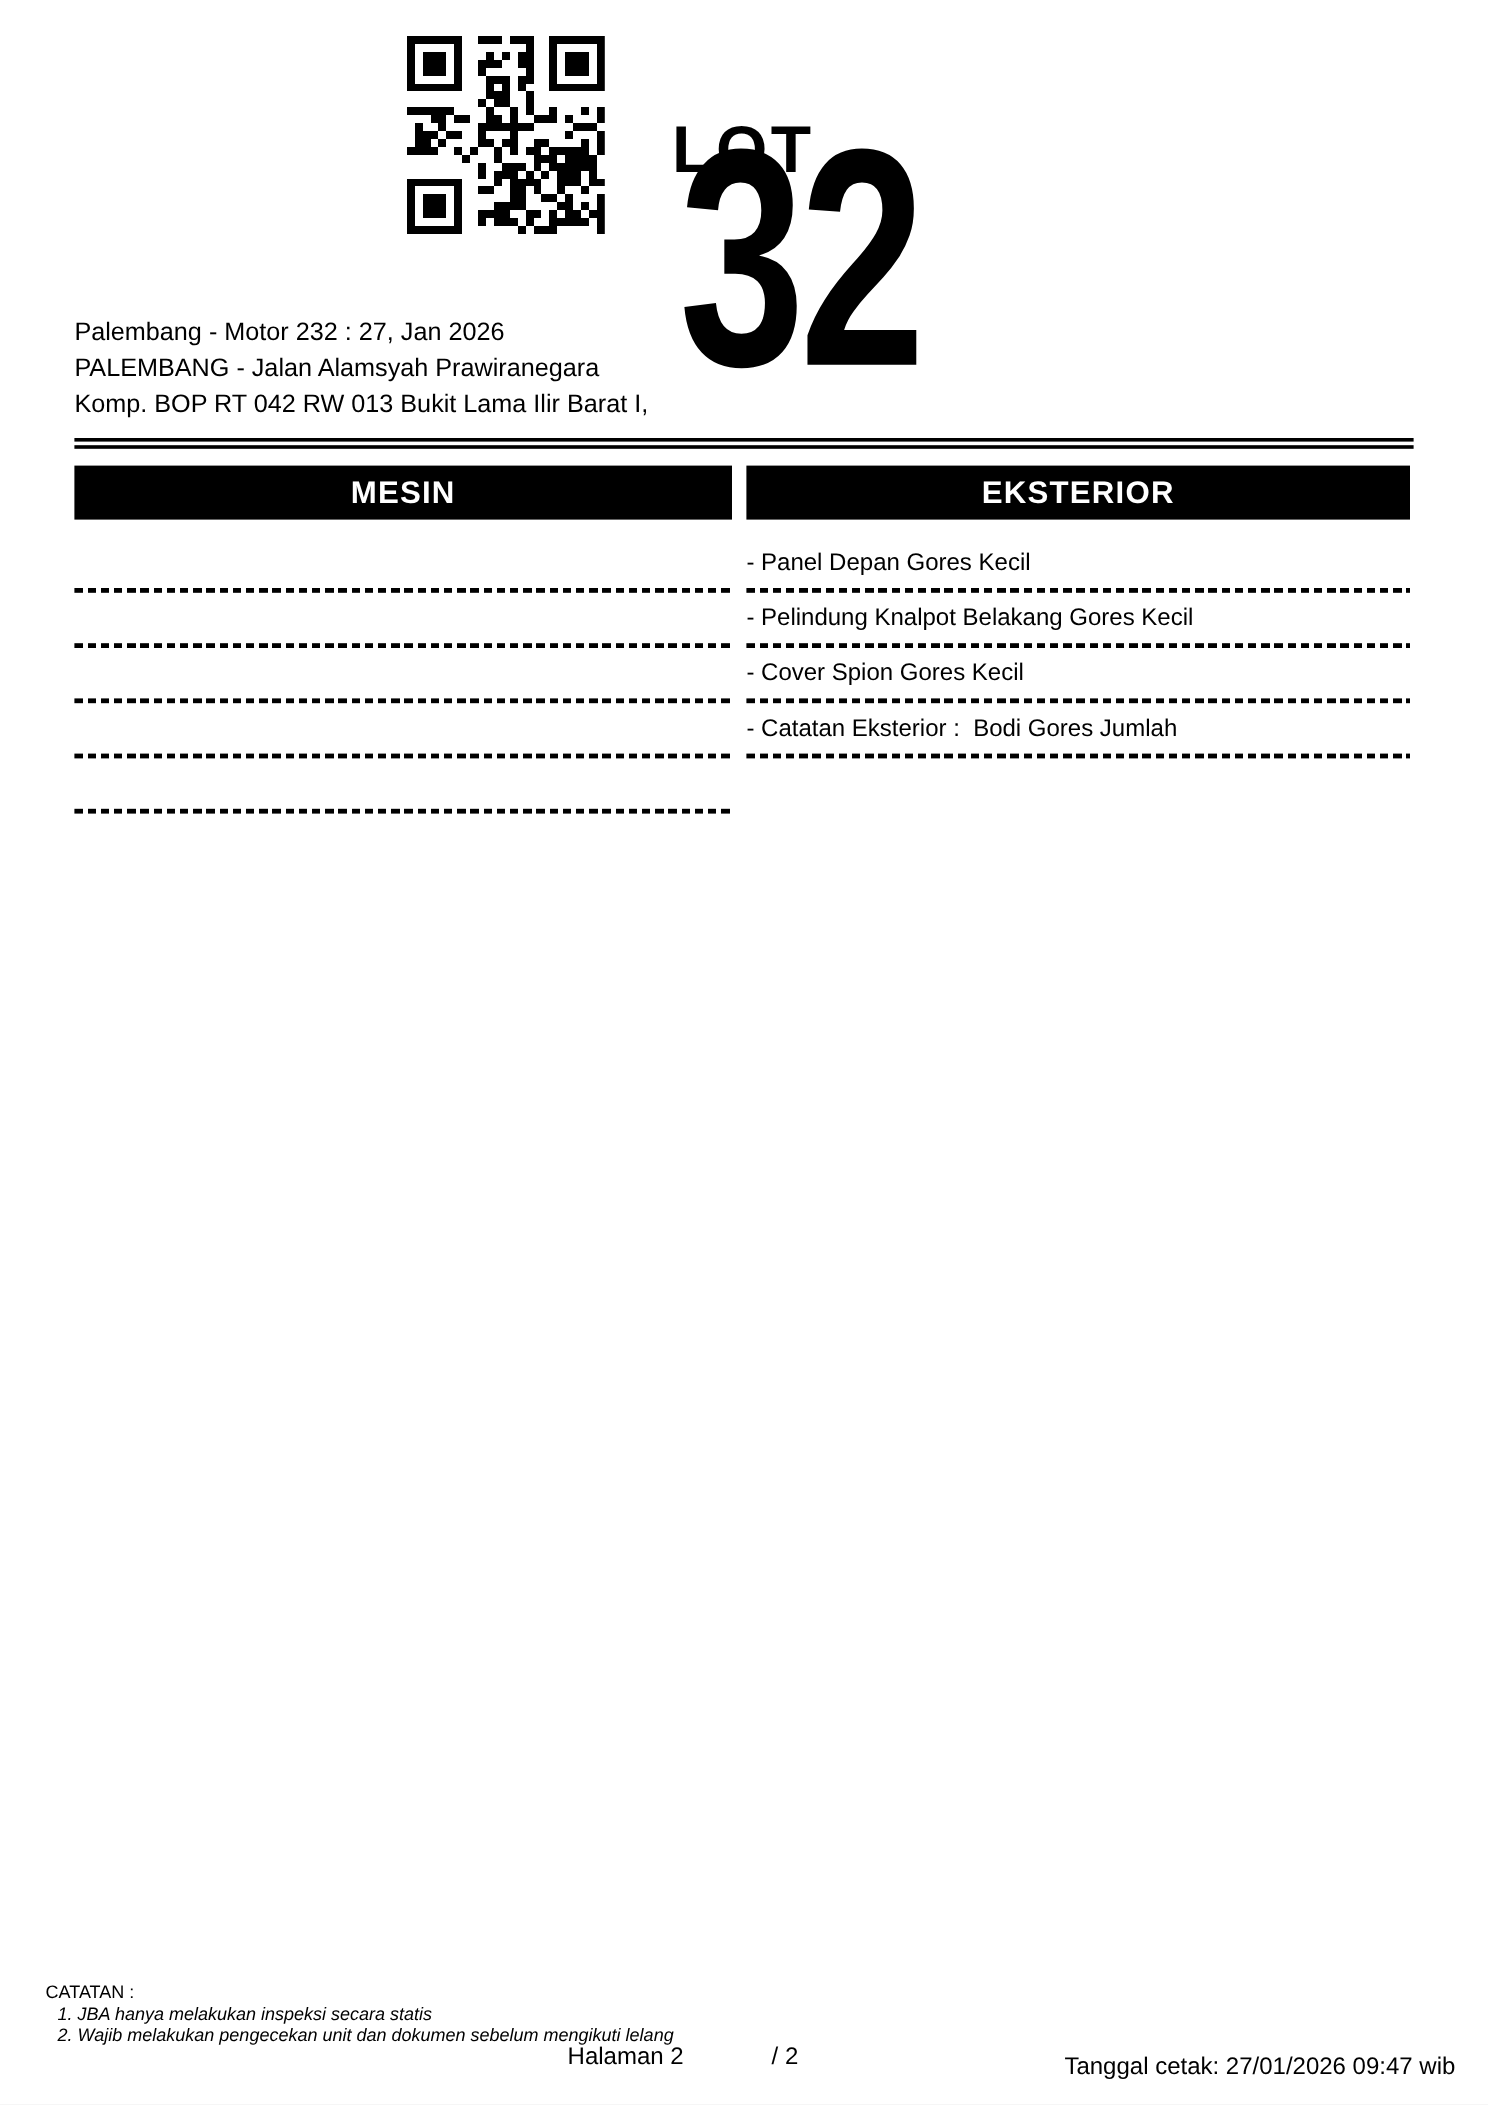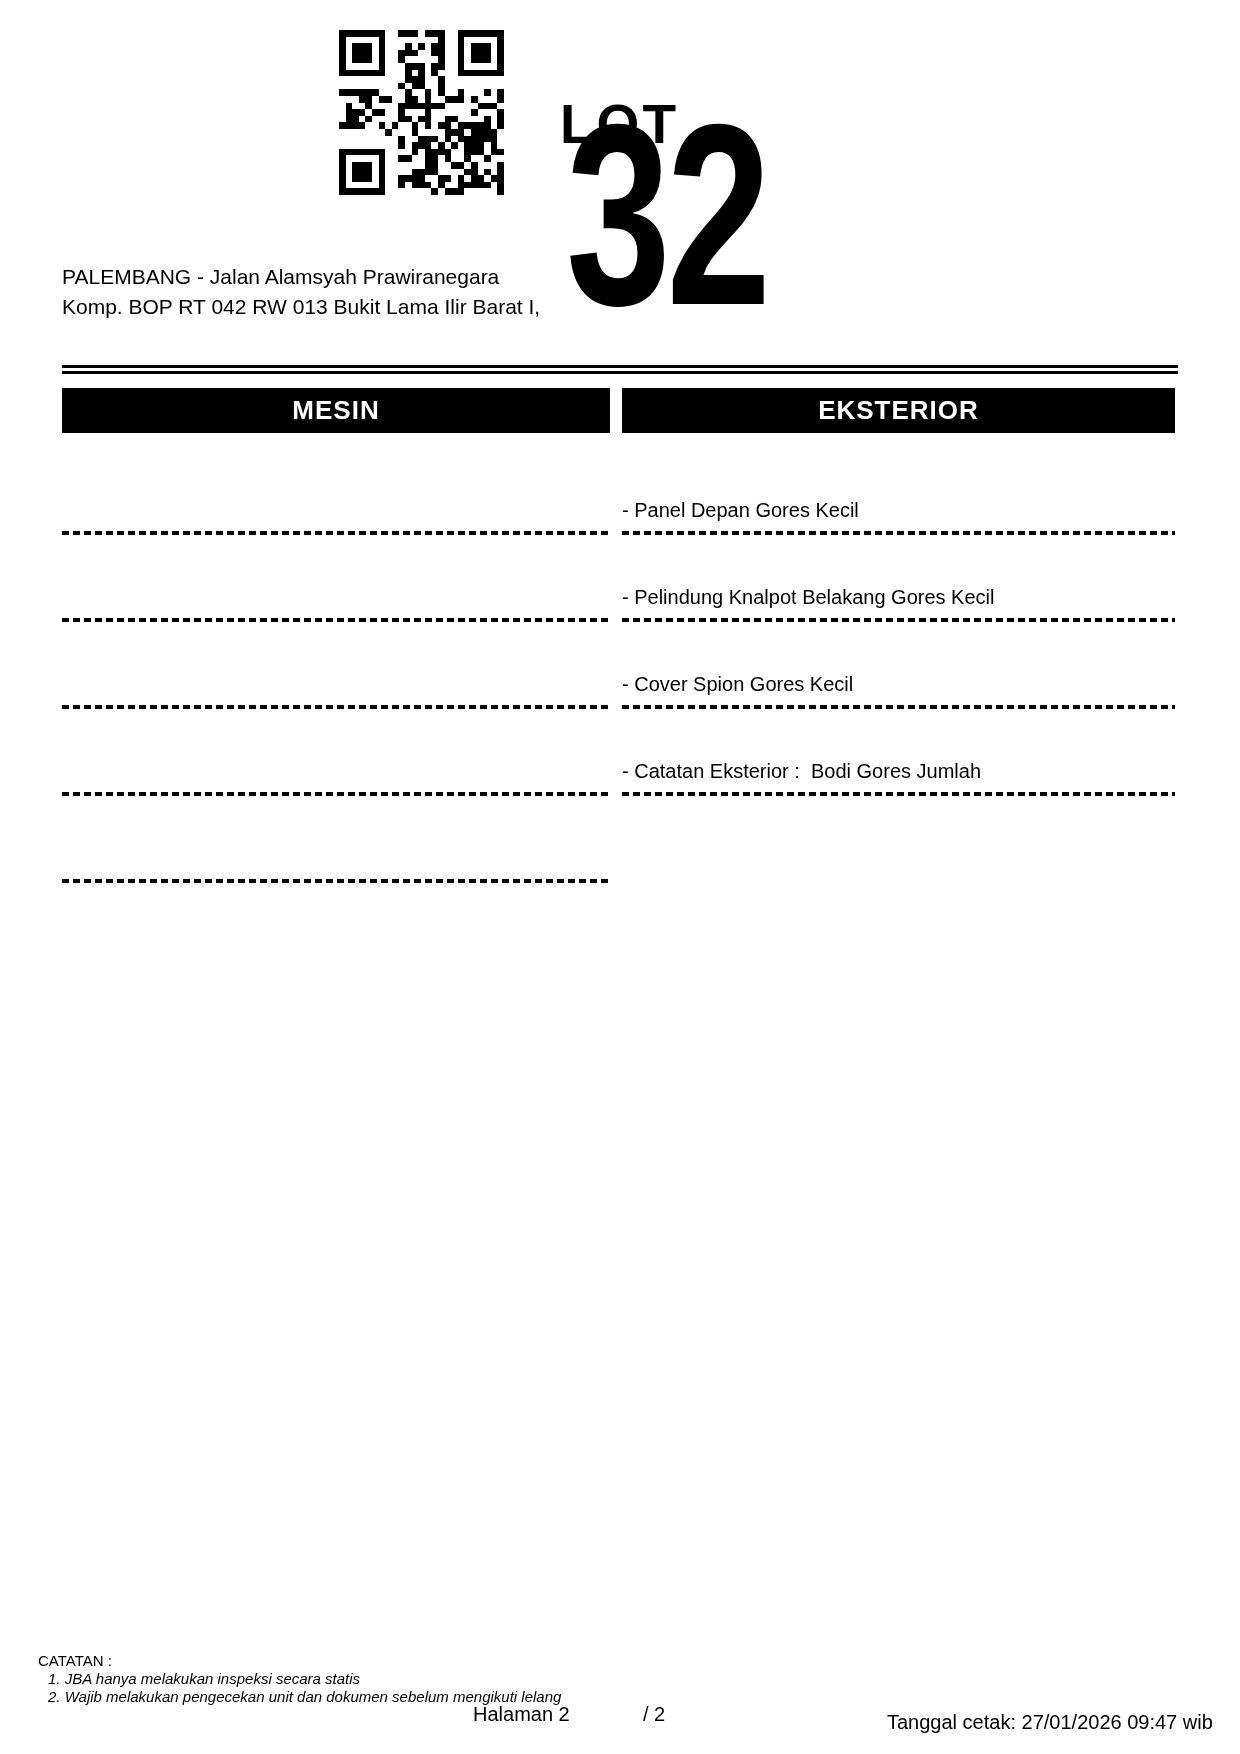--- a/index.html
+++ b/index.html
@@ -43,21 +43,21 @@
 
   
   .col{position:absolute;top:388px;text-align:center;}
   .col-left{left:62px;width:548px;}
   .col-right{left:622px;width:553px;}
   .bar{
     height:45px;background:#000;color:#fff;
     display:flex;align-items:center;justify-content:center;
     font-size:26px;font-weight:bold;letter-spacing:1px;
   }
-  .row{position:relative;height:46px;margin-top:41px;}
+  .row{position:relative;height:46px;}
   .row.first{height:61px;}
   .item-text{
     position:absolute;left:0;bottom:13px;
     font-size:20px;white-space:pre;
   }
   .dotline{
     position:absolute;left:0;right:0;bottom:0;height:4px;
     background:repeating-linear-gradient(90deg,#000 0 7px,transparent 7px 11px);
   }
 
@@ -370,20 +370,21 @@
         <rect x="17" y="24" width="1" height="1"></rect>
         <rect x="18" y="24" width="1" height="1"></rect>
         <rect x="24" y="24" width="1" height="1"></rect>
       </svg>
   </div>
 
   <div class="lot-label">LOT</div>
   <div class="lot-number">32</div>
 
   <div class="auction-info">
+    <div>Palembang - Motor 232 : 27, Jan 2026</div>
     <div>PALEMBANG - Jalan Alamsyah Prawiranegara</div>
     <div>Komp. BOP RT 042 RW 013 Bukit Lama Ilir Barat I,</div>
   </div>
 
   <div class="double-rule"></div>
 
   <div class="col col-left">
     <div class="bar">MESIN</div>
     <div class="row first">
       <span class="item-text"></span>

